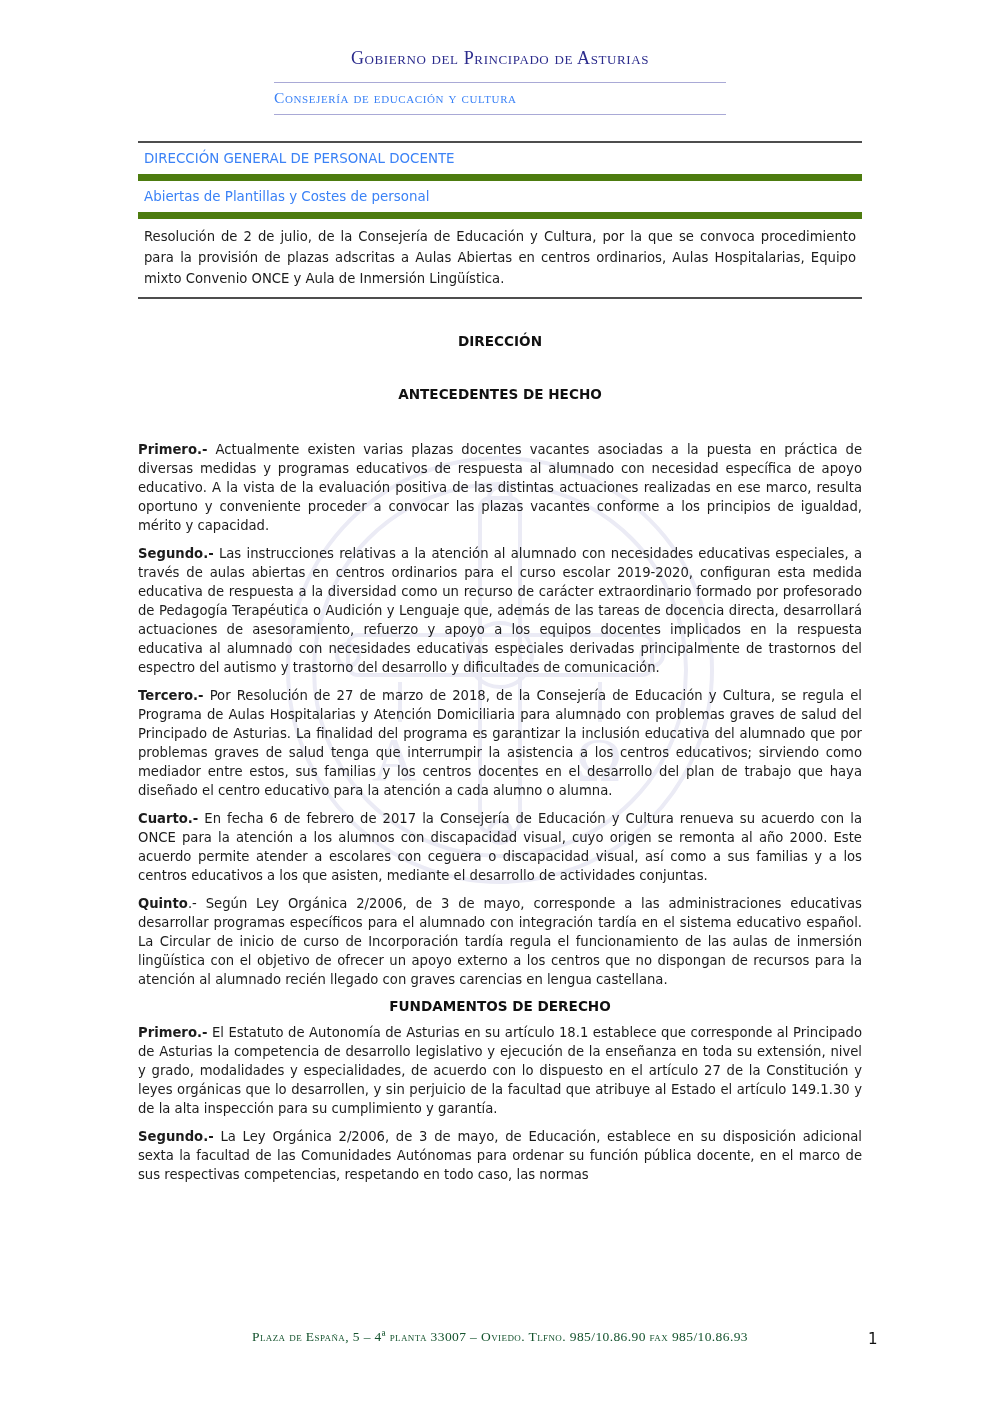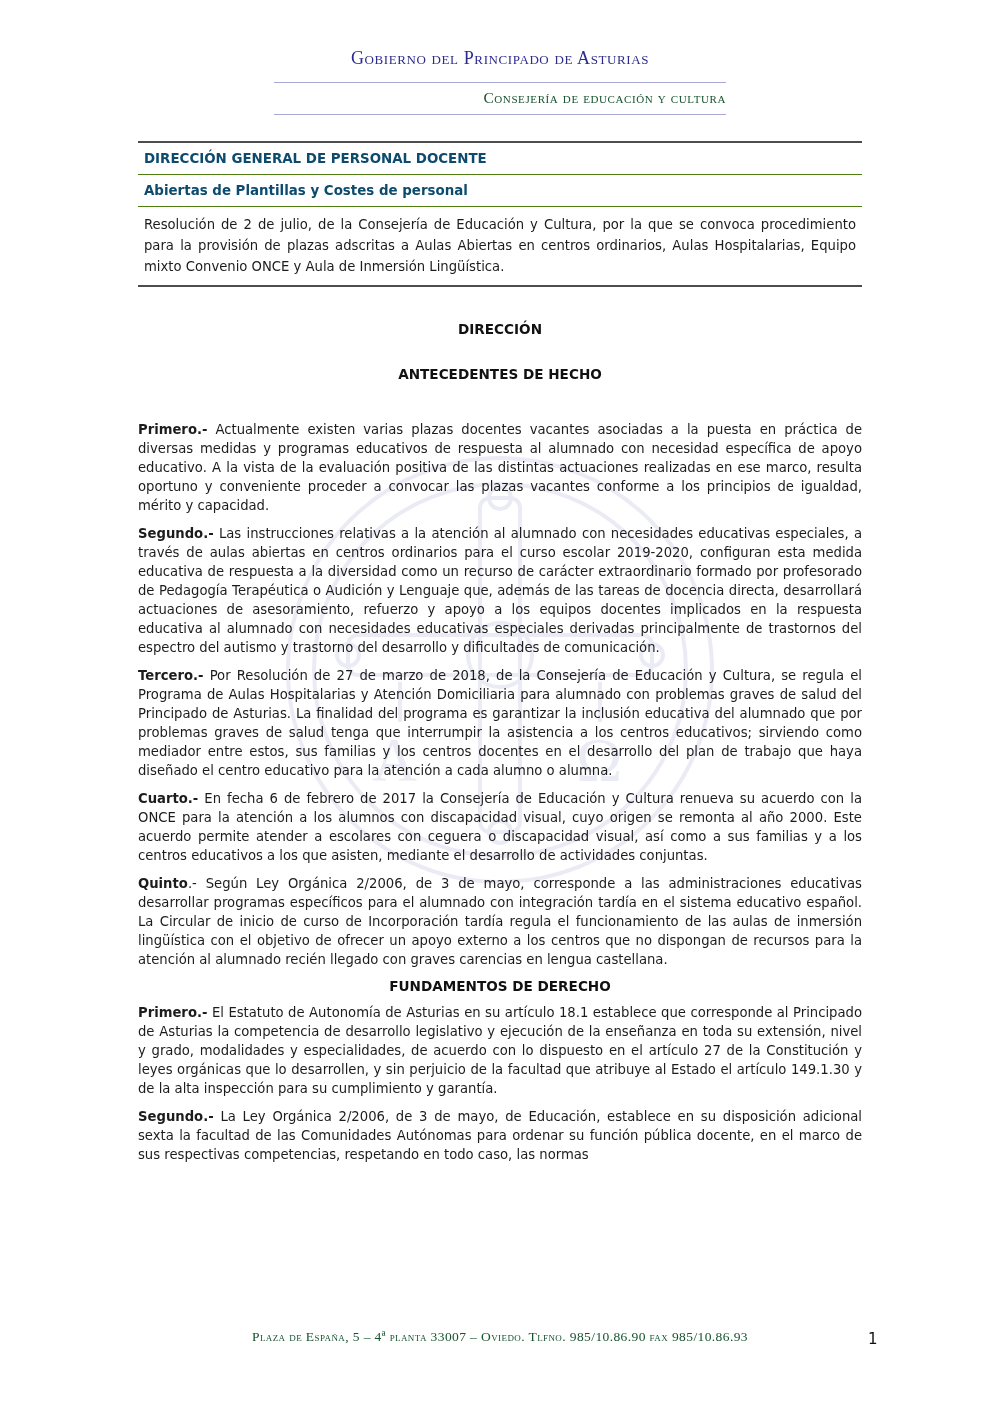--- a/index.html
+++ b/index.html
@@ -35,56 +35,56 @@
     color:#2b2b8c;
   }
   .sep-box{
     width:452px;
     margin:13px auto 0;
     border-top:1px solid #a9a9d6;
     border-bottom:1px solid #a9a9d6;
     padding:6px 0 7px;
   }
   .dept-title{
-    text-align:right;
+    text-align:left;
     font-family:"Liberation Serif", serif;
     font-variant:small-caps;
     letter-spacing:0.6px;
     font-size:15.5px;
-    color:#14532d;
+    color:#3b82f6;
   }
   
   .info-table{
     margin-top:26px;
     border-top:2px solid #4d4d4d;
     border-bottom:2px solid #4d4d4d;
   }
   .info-row{
     padding:8px 6px;
     font-size:13.4px;
   }
   .info-row.bold{
-    font-weight:bold;
-    border-bottom:1px solid #4d7c0f;
-    color:#0c4a6e;
+    font-weight:normal;
+    border-bottom:7px solid #4d7c0f;
+    color:#3b82f6;
   }
   .info-row.summary{
     font-size:13.2px;
     line-height:20.8px;
     text-align:justify;
   }
   
   .section-heading{
     text-align:center;
     font-weight:bold;
     font-size:13.6px;
     color:#111;
   }
   .h-res{margin:34px 0 0;}
-  .h-ant{margin:29px 0 38px;}
+  .h-ant{margin:37px 0 38px;}
   .h-fund{margin:8px 0 9px;}
   
   p.doc{
     margin:0 0 9px;
     font-size:13.2px;
     line-height:19px;
     text-align:justify;
     color:#1c1c1c;
   }
   p.doc .lead{font-weight:bold;}

